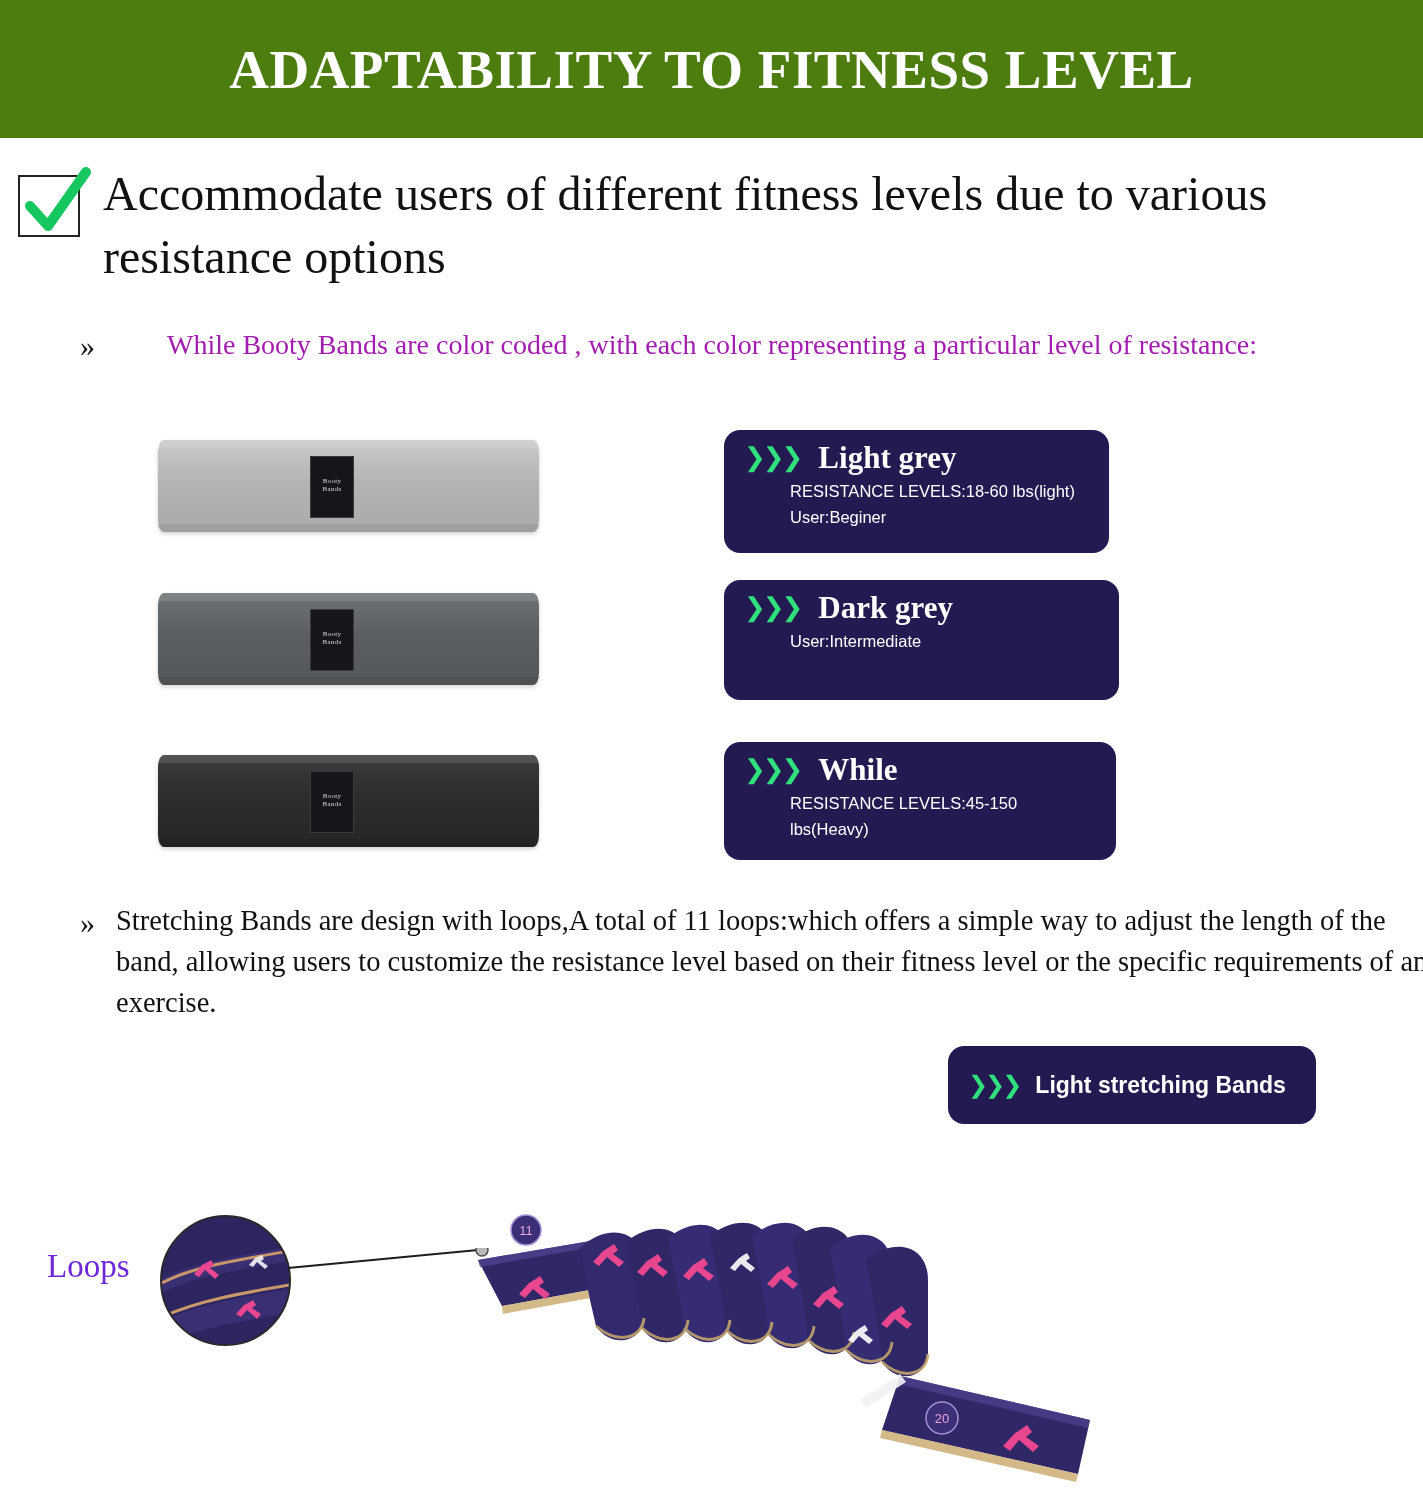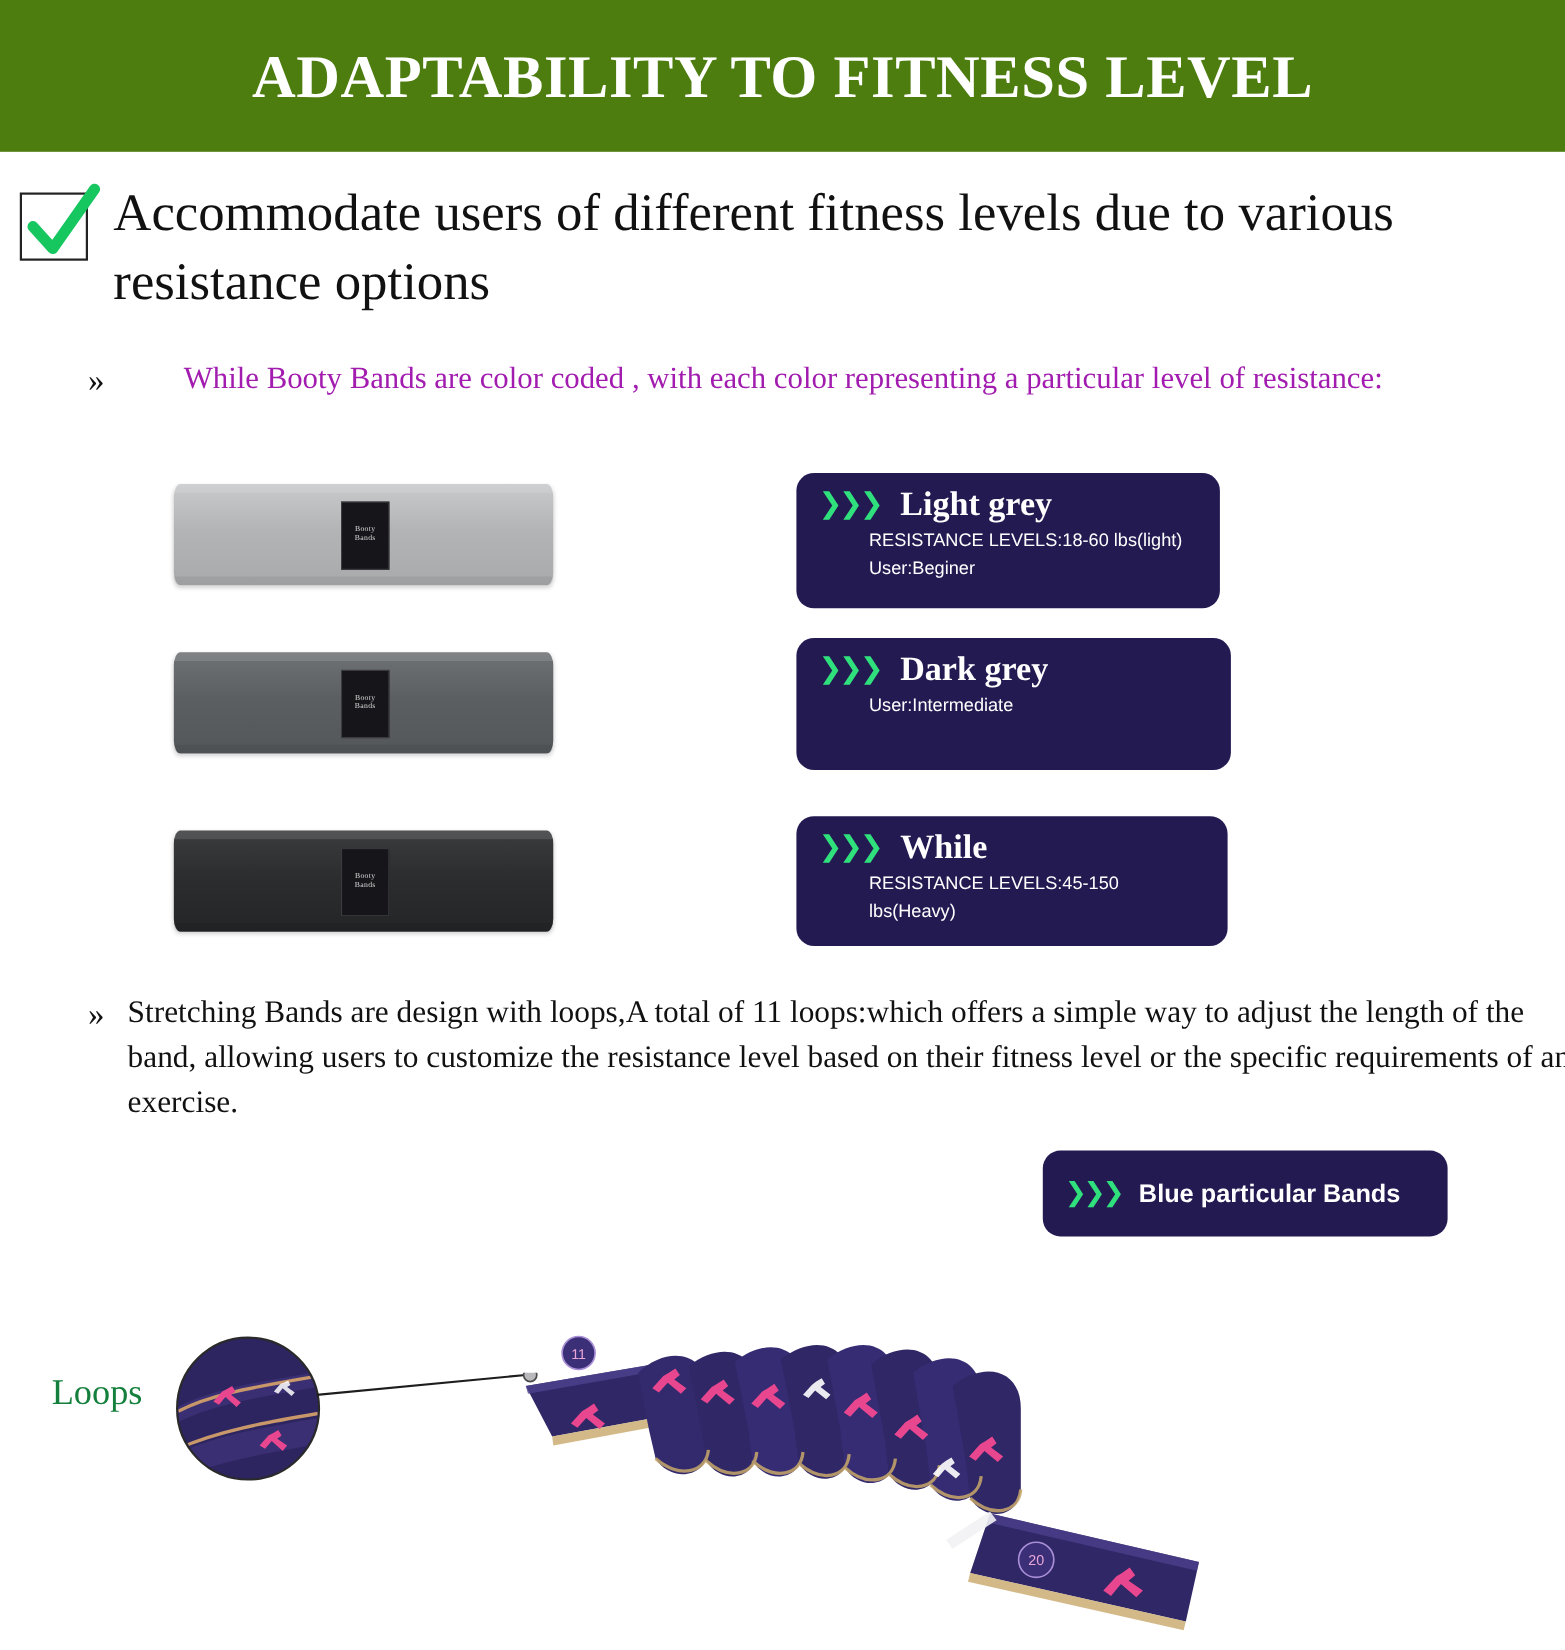--- a/index.html
+++ b/index.html
@@ -96,20 +96,21 @@
   .intro-text .indent { display: inline-block; width: 22px; }
 
   
   .band {
     position: absolute;
     left: 158px;
     width: 345px;
     height: 92px;
     border-radius: 6px / 12px;
     box-shadow: 0 2px 4px rgba(0,0,0,0.18);
+    padding-left: 36px;
   }
   .band .edge-top,
   .band .edge-bot {
     position: absolute;
     left: 0; right: 0;
     height: 8px;
     opacity: 0.35;
   }
   .band .edge-top { top: 0; border-radius: 6px 6px 0 0; background: rgba(255,255,255,0.35); }
   .band .edge-bot { bottom: 0; border-radius: 0 0 6px 6px; background: rgba(0,0,0,0.18); }
@@ -213,21 +214,21 @@
     font-size: 23px;
   }
 
   
   .loops-label {
     position: absolute;
     left: 47px;
     top: 1248px;
     font-size: 33px;
     font-family: "Liberation Serif", serif;
-    color: #15803d;
+    color: #6d28d9;
   }
   .loop-circle {
     position: absolute;
     left: 160px;
     top: 1215px;
     width: 127px;
     height: 127px;
     border-radius: 50%;
     border: 2px solid #2a2a2a;
     overflow: hidden;
@@ -317,21 +318,21 @@
   <div class="card-line">RESISTANCE LEVELS:45-150 lbs(Heavy)</div>
 </div>
 
 <div class="para2">
   <span class="chev-small">»</span>
   <div class="p2-text">Stretching Bands are design with loops,A total of 11 loops:which offers a simple way to adjust the length of the band, allowing users to customize the resistance level based on their fitness level or the specific requirements of an exercise.</div>
 </div>
 
 <div class="card" id="card-blue">
   <span class="chev3">❯❯❯</span>
-  <span class="blue-label">Blue particular Bands</span>
+  <span class="blue-label">Light stretching Bands</span>
 </div>
 
 <div class="loops-label">Loops</div>
 
 <div class="loop-circle">
   <svg viewBox="0 0 127 127" width="127" height="127">
     <rect x="0" y="0" width="127" height="127" fill="#2d2560"></rect>
     <path d="M0 62 C30 46 70 40 127 30 L127 44 C70 54 30 60 0 76 Z" fill="#3a2f72"></path>
     <path d="M0 66 C30 50 70 44 127 34" stroke="#c8976a" stroke-width="3" fill="none"></path>
     <path d="M0 100 C35 84 80 76 127 68" stroke="#c8976a" stroke-width="3" fill="none"></path>

